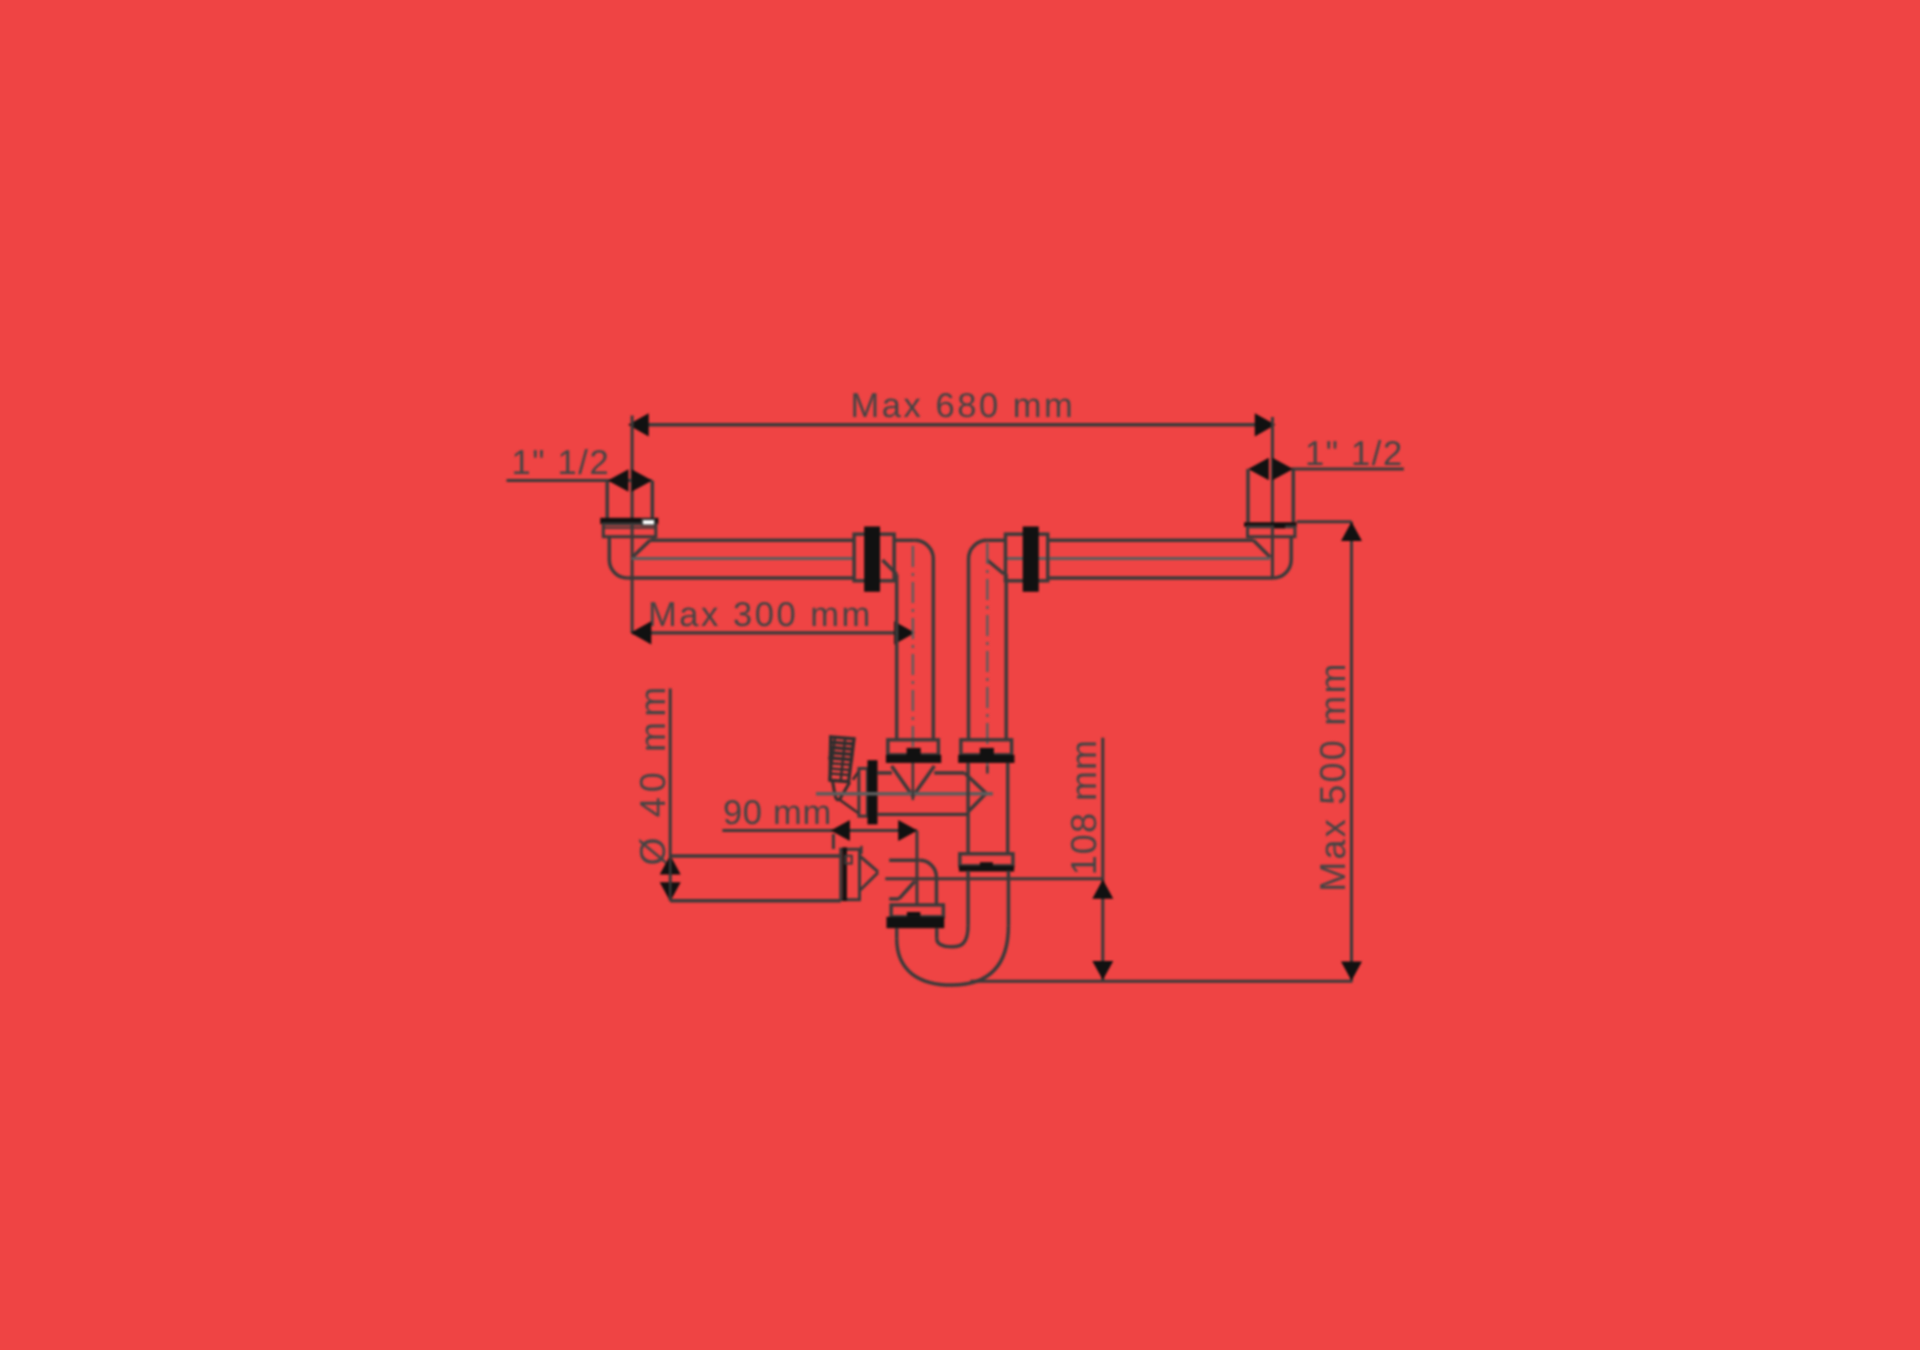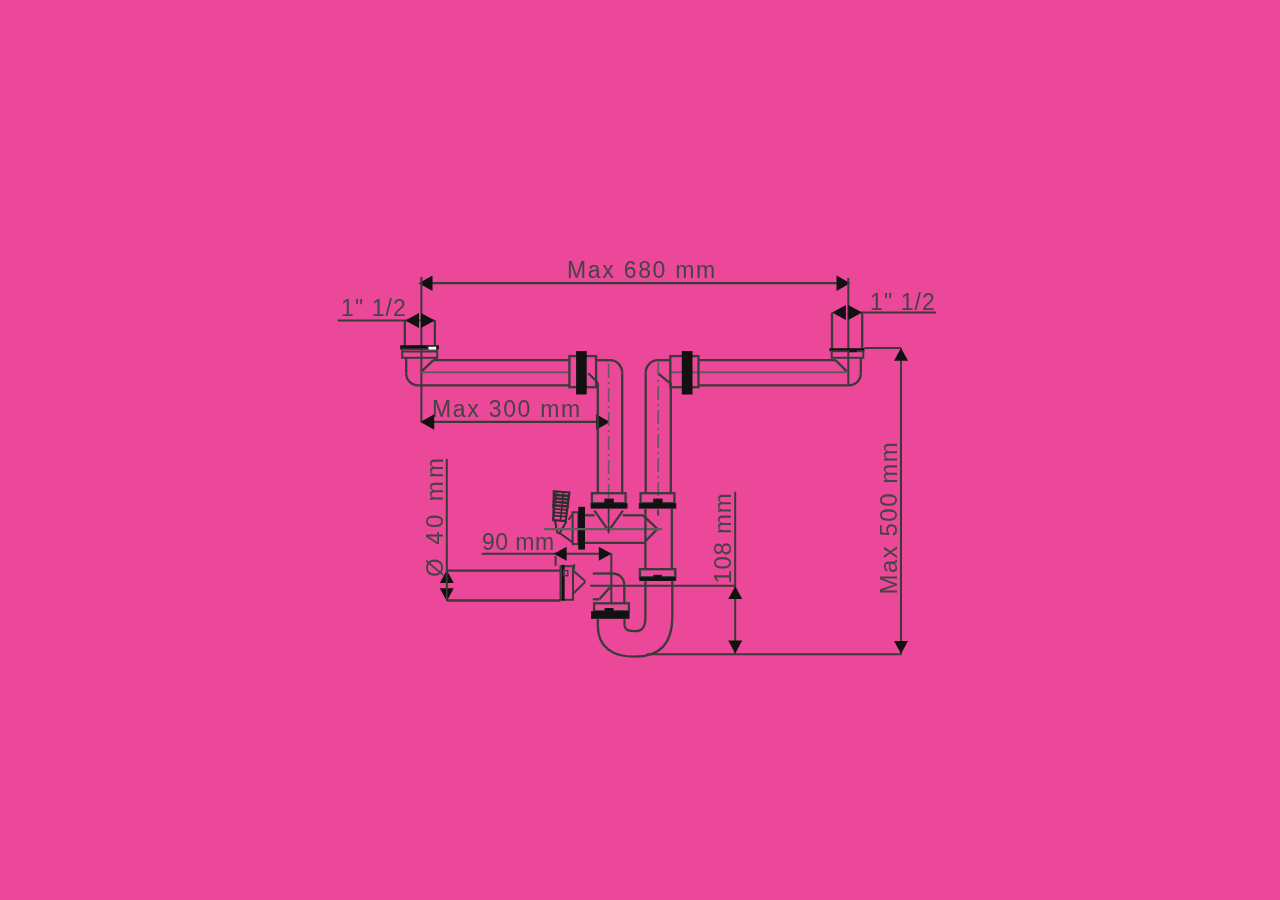--- a/index.html
+++ b/index.html
@@ -1,16 +1,16 @@
 <!DOCTYPE html>
 <html><head>
 <meta charset="utf-8">
 <style>
   html,body{margin:0;padding:0;background:#ffffff;}
-  .wrap{width:1280px;height:900px;position:relative;background:#ec4899;overflow:hidden;}
+  .wrap{width:1280px;height:900px;position:relative;background:#ef4444;overflow:hidden;}
   svg{position:absolute;left:0;top:0;filter:blur(0.65px);}
   text{font-family:"Liberation Sans", sans-serif;fill:#444444;}
 </style>
 </head>
 <body>
 <div class="wrap">
 <svg width="1280" height="900" viewBox="0 0 1280 900" fill="none" stroke-linecap="butt">
 
 <g id="dim680" stroke="#3a3a3a" stroke-width="2.3">
   <text x="567" y="278" font-size="23" letter-spacing="1.7" stroke="none">Max 680 mm</text>

